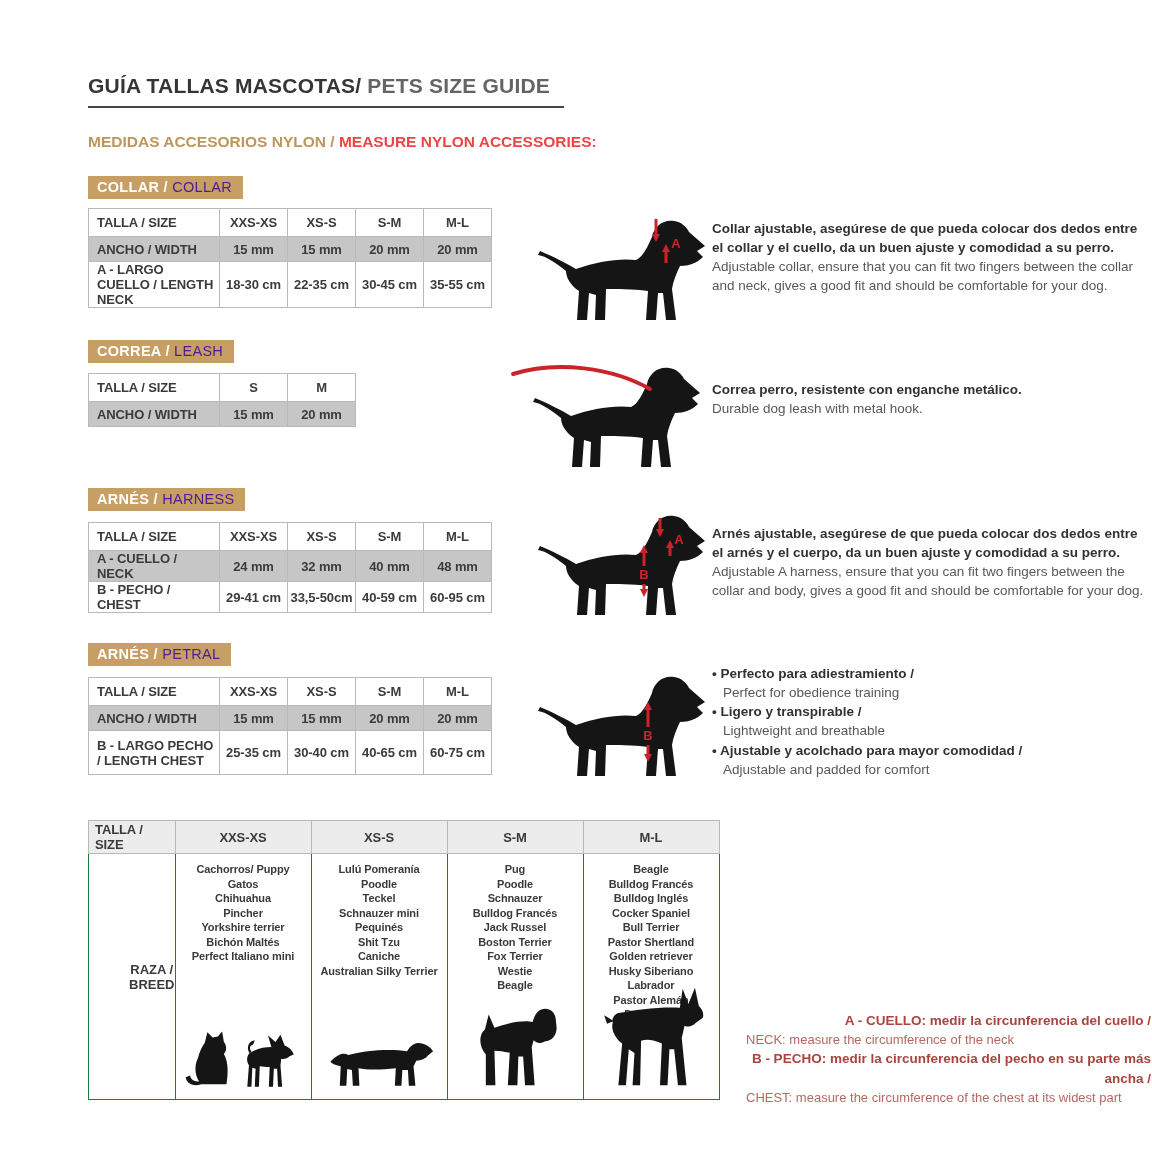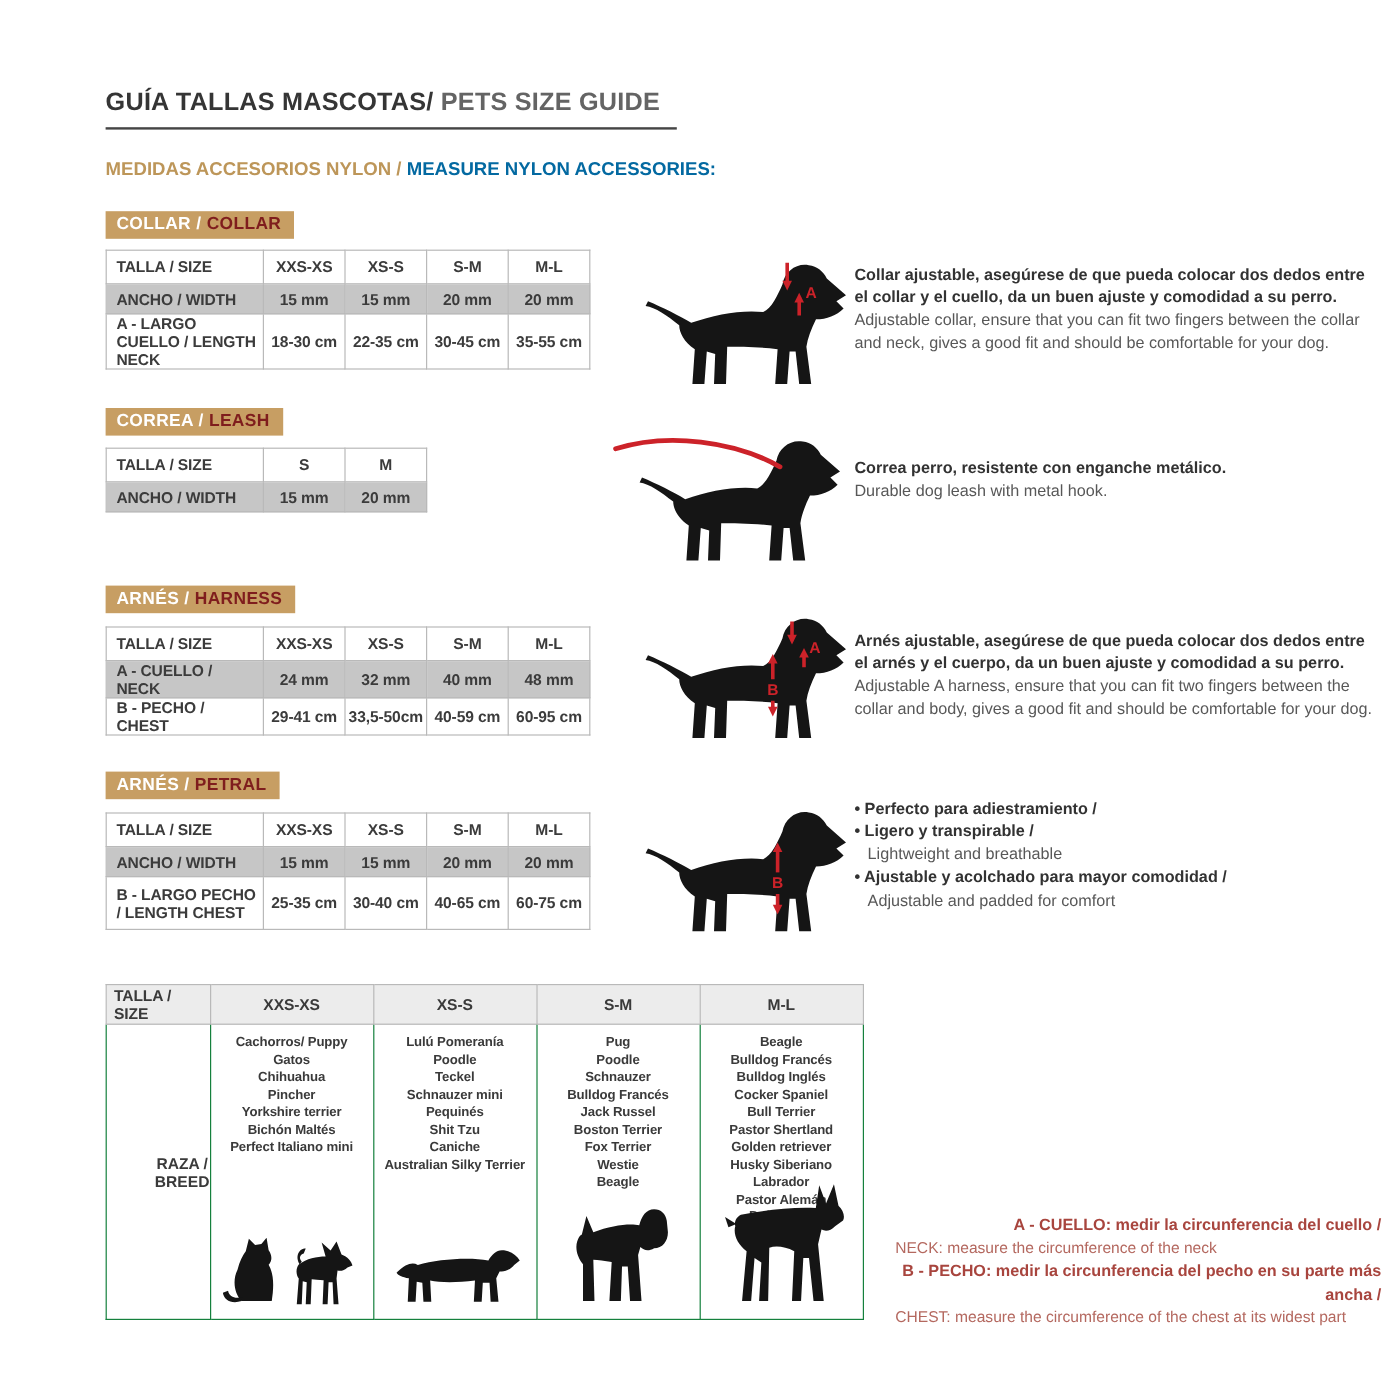--- a/index.html
+++ b/index.html
@@ -5,26 +5,26 @@
   html,body{margin:0;padding:0;background:#fff;}
   .page{position:relative;width:1152px;height:1152px;background:#fff;overflow:hidden;
         font-family:"Liberation Sans","DejaVu Sans",sans-serif;color:#3a3a3a;}
 
   
   .title{position:absolute;left:88px;top:74px;font-size:21px;font-weight:bold;color:#353535;
          border-bottom:2px solid #454545;padding:0 14px 8px 0;letter-spacing:.2px;white-space:nowrap;}
   .title-en{color:#646464;}
   .subtitle{position:absolute;left:88px;top:133px;font-size:15.5px;font-weight:bold;
             color:var(--tan_dark,#bd9659);white-space:nowrap;}
-  .subtitle-en{color:#0369a1;}
+  .subtitle-en{color:#ef4444;}
 
   
   .badge{position:absolute;left:88px;background:var(--tan,#c79e63);color:#fff;font-size:14.5px;
          font-weight:bold;padding:3px 11px 4px 9px;letter-spacing:.3px;white-space:nowrap;}
-  .badge-en{color:#7f1d1d;font-weight:bold;}
+  .badge-en{color:#4c1d95;font-weight:normal;}
 
   
   .sec-table{position:absolute;left:88px;border-collapse:collapse;table-layout:fixed;background:#fff;}
   .sec-table th,.sec-table td{border:1px solid #b9b9b9;font-weight:bold;font-size:13px;color:#3b3b3b;
          text-align:center;padding:0;letter-spacing:-.1px;}
   .sec-table .lbl{width:118px;text-align:left;padding-left:8px;padding-right:4px;}
   .sec-table .val{width:67px;}
   tr.h-head{height:28px;} tr.h-gray{height:25px;} tr.h-std{height:30px;} tr.h-tall{height:44px;}
   tr.gray td{background:var(--row_gray,#c6c6c6);}
 
@@ -233,20 +233,21 @@
       <line x1="148" y1="54" x2="148" y2="72" stroke-width="3"></line>
       <polygon points="144,55 152,55 148,47" stroke="none"></polygon>
       <line x1="148" y1="90" x2="148" y2="100" stroke-width="3"></line>
       <polygon points="144,99 152,99 148,107" stroke="none"></polygon>
       <text class="marker-text" x="148" y="85" text-anchor="middle" stroke="none">B</text>
     </g>
   </svg>
 
   <div class="bullets">
     <div class="bullet-es">Perfecto para adiestramiento /</div>
+    <div class="bullet-en">Perfect for obedience training</div>
     <div class="bullet-es">Ligero y transpirable /</div>
     <div class="bullet-en">Lightweight and breathable</div>
     <div class="bullet-es">Ajustable y acolchado para mayor comodidad /</div>
     <div class="bullet-en">Adjustable and padded for comfort</div>
   </div>
 
   <table class="breed-table">
     <tbody>
         <tr>
       <th class="lbl">TALLA /  SIZE</th>

